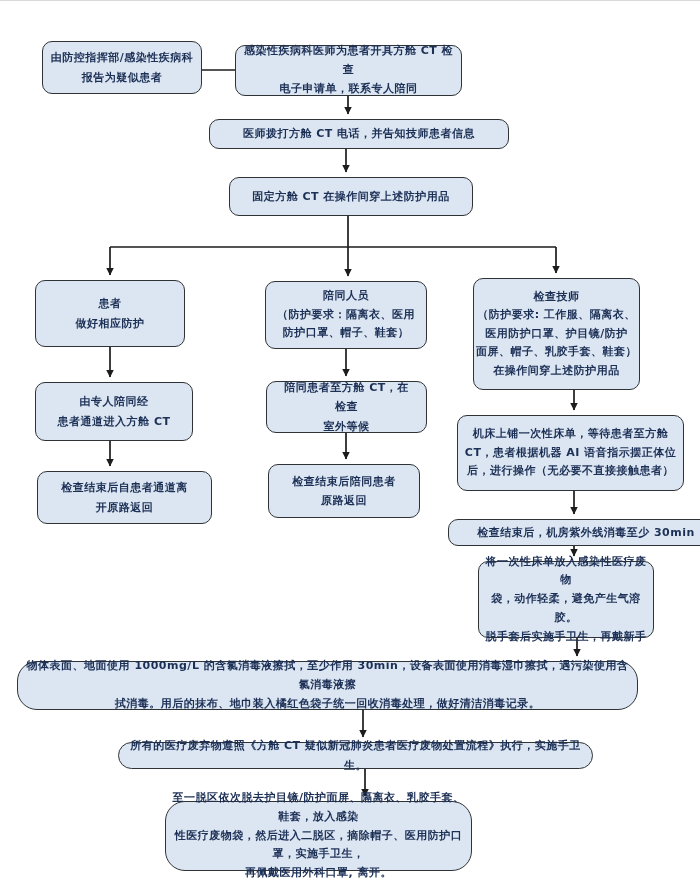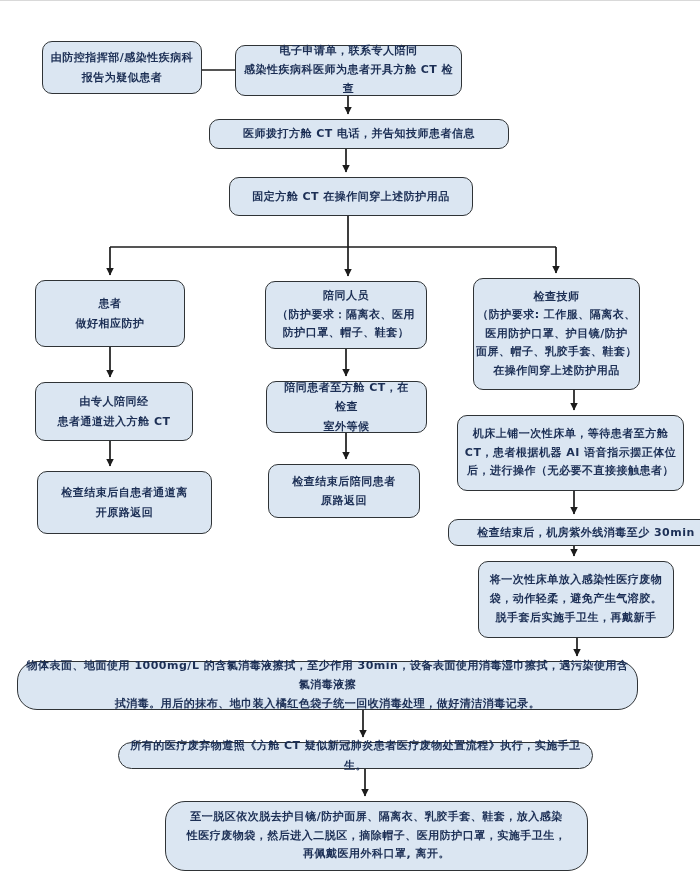--- a/index.html
+++ b/index.html
@@ -65,39 +65,39 @@
       <line x1="365" y1="768" x2="365" y2="795" marker-end="url(#arr)"></line>
     </g>
   </svg>
 
   <div class="box" style="left:42px;top:40px;width:160px;height:53px">
       <div>由防控指挥部/感染性疾病科</div>
       <div>报告为疑似患者</div>
     </div>
 
   <div class="box tight" style="left:235px;top:44px;width:227px;height:51px;padding:2px 3px">
+      <div>感染性疾病科医师为患者开具方舱 CT 检查</div>
       <div>电子申请单，联系专人陪同</div>
-      <div>感染性疾病科医师为患者开具方舱 CT 检查</div>
     </div>
 
   <div class="box" style="left:209px;top:118px;width:300px;height:30px">医师拨打方舱 CT 电话，并告知技师患者信息</div>
 
   <div class="box" style="left:229px;top:176px;width:244px;height:39px">固定方舱 CT 在操作间穿上述防护用品</div>
 
   <div class="box" style="left:35px;top:279px;width:150px;height:67px">
       <div>患者</div>
       <div>做好相应防护</div>
     </div>
 
   <div class="box" style="left:35px;top:381px;width:158px;height:59px">
       <div>由专人陪同经</div>
       <div>患者通道进入方舱 CT</div>
     </div>
 
-  <div class="box" style="left:37px;top:470px;width:175px;height:63px">
+  <div class="box" style="left:37px;top:470px;width:175px;height:53px">
       <div>检查结束后自患者通道离</div>
       <div>开原路返回</div>
     </div>
 
   <div class="box tight" style="left:265px;top:280px;width:162px;height:68px;padding:2px 4px">
       <div>陪同人员</div>
       <div>（防护要求：隔离衣、医用</div>
       <div>防护口罩、帽子、鞋套）</div>
     </div>
 
@@ -120,32 +120,32 @@
     </div>
 
   <div class="box tight" style="left:457px;top:414px;width:227px;height:76px;padding:2px 4px">
       <div>机床上铺一次性床单，等待患者至方舱</div>
       <div>CT，患者根据机器 AI 语音指示摆正体位</div>
       <div>后，进行操作（无必要不直接接触患者）</div>
     </div>
 
   <div class="box" style="left:448px;top:518px;width:276px;height:27px;padding:1px 0">检查结束后，机房紫外线消毒至少 30min</div>
 
-  <div class="box tight" style="left:478px;top:560px;width:196px;height:77px;padding:2px 4px">
+  <div class="box tight" style="left:478px;top:560px;width:176px;height:77px;padding:2px 4px">
       <div>将一次性床单放入感染性医疗废物</div>
       <div>袋，动作轻柔，避免产生气溶胶。</div>
       <div>脱手套后实施手卫生，再戴新手</div>
     </div>
 
   <div class="box wide tight" style="left:17px;top:660px;width:621px;height:49px;padding:2px 8px">
       <div>物体表面、地面使用 1000mg/L 的含氯消毒液擦拭，至少作用 30min，设备表面使用消毒湿巾擦拭，遇污染使用含氯消毒液擦</div>
       <div>拭消毒。用后的抹布、地巾装入橘红色袋子统一回收消毒处理，做好清洁消毒记录。</div>
     </div>
 
   <div class="box wide" style="left:118px;top:741px;width:475px;height:27px;padding:1px 6px">所有的医疗废弃物遵照《方舱 CT 疑似新冠肺炎患者医疗废物处置流程》执行，实施手卫生。</div>
 
-  <div class="box wide tight" style="left:165px;top:800px;width:423px;height:70px;padding:7px 6px">
+  <div class="box wide tight" style="left:165px;top:800px;width:307px;height:70px;padding:7px 6px">
       <div>至一脱区依次脱去护目镜/防护面屏、隔离衣、乳胶手套、鞋套，放入感染</div>
       <div>性医疗废物袋，然后进入二脱区，摘除帽子、医用防护口罩，实施手卫生，</div>
       <div>再佩戴医用外科口罩, 离开。</div>
     </div>
 
 </div>
 
 </body></html>

